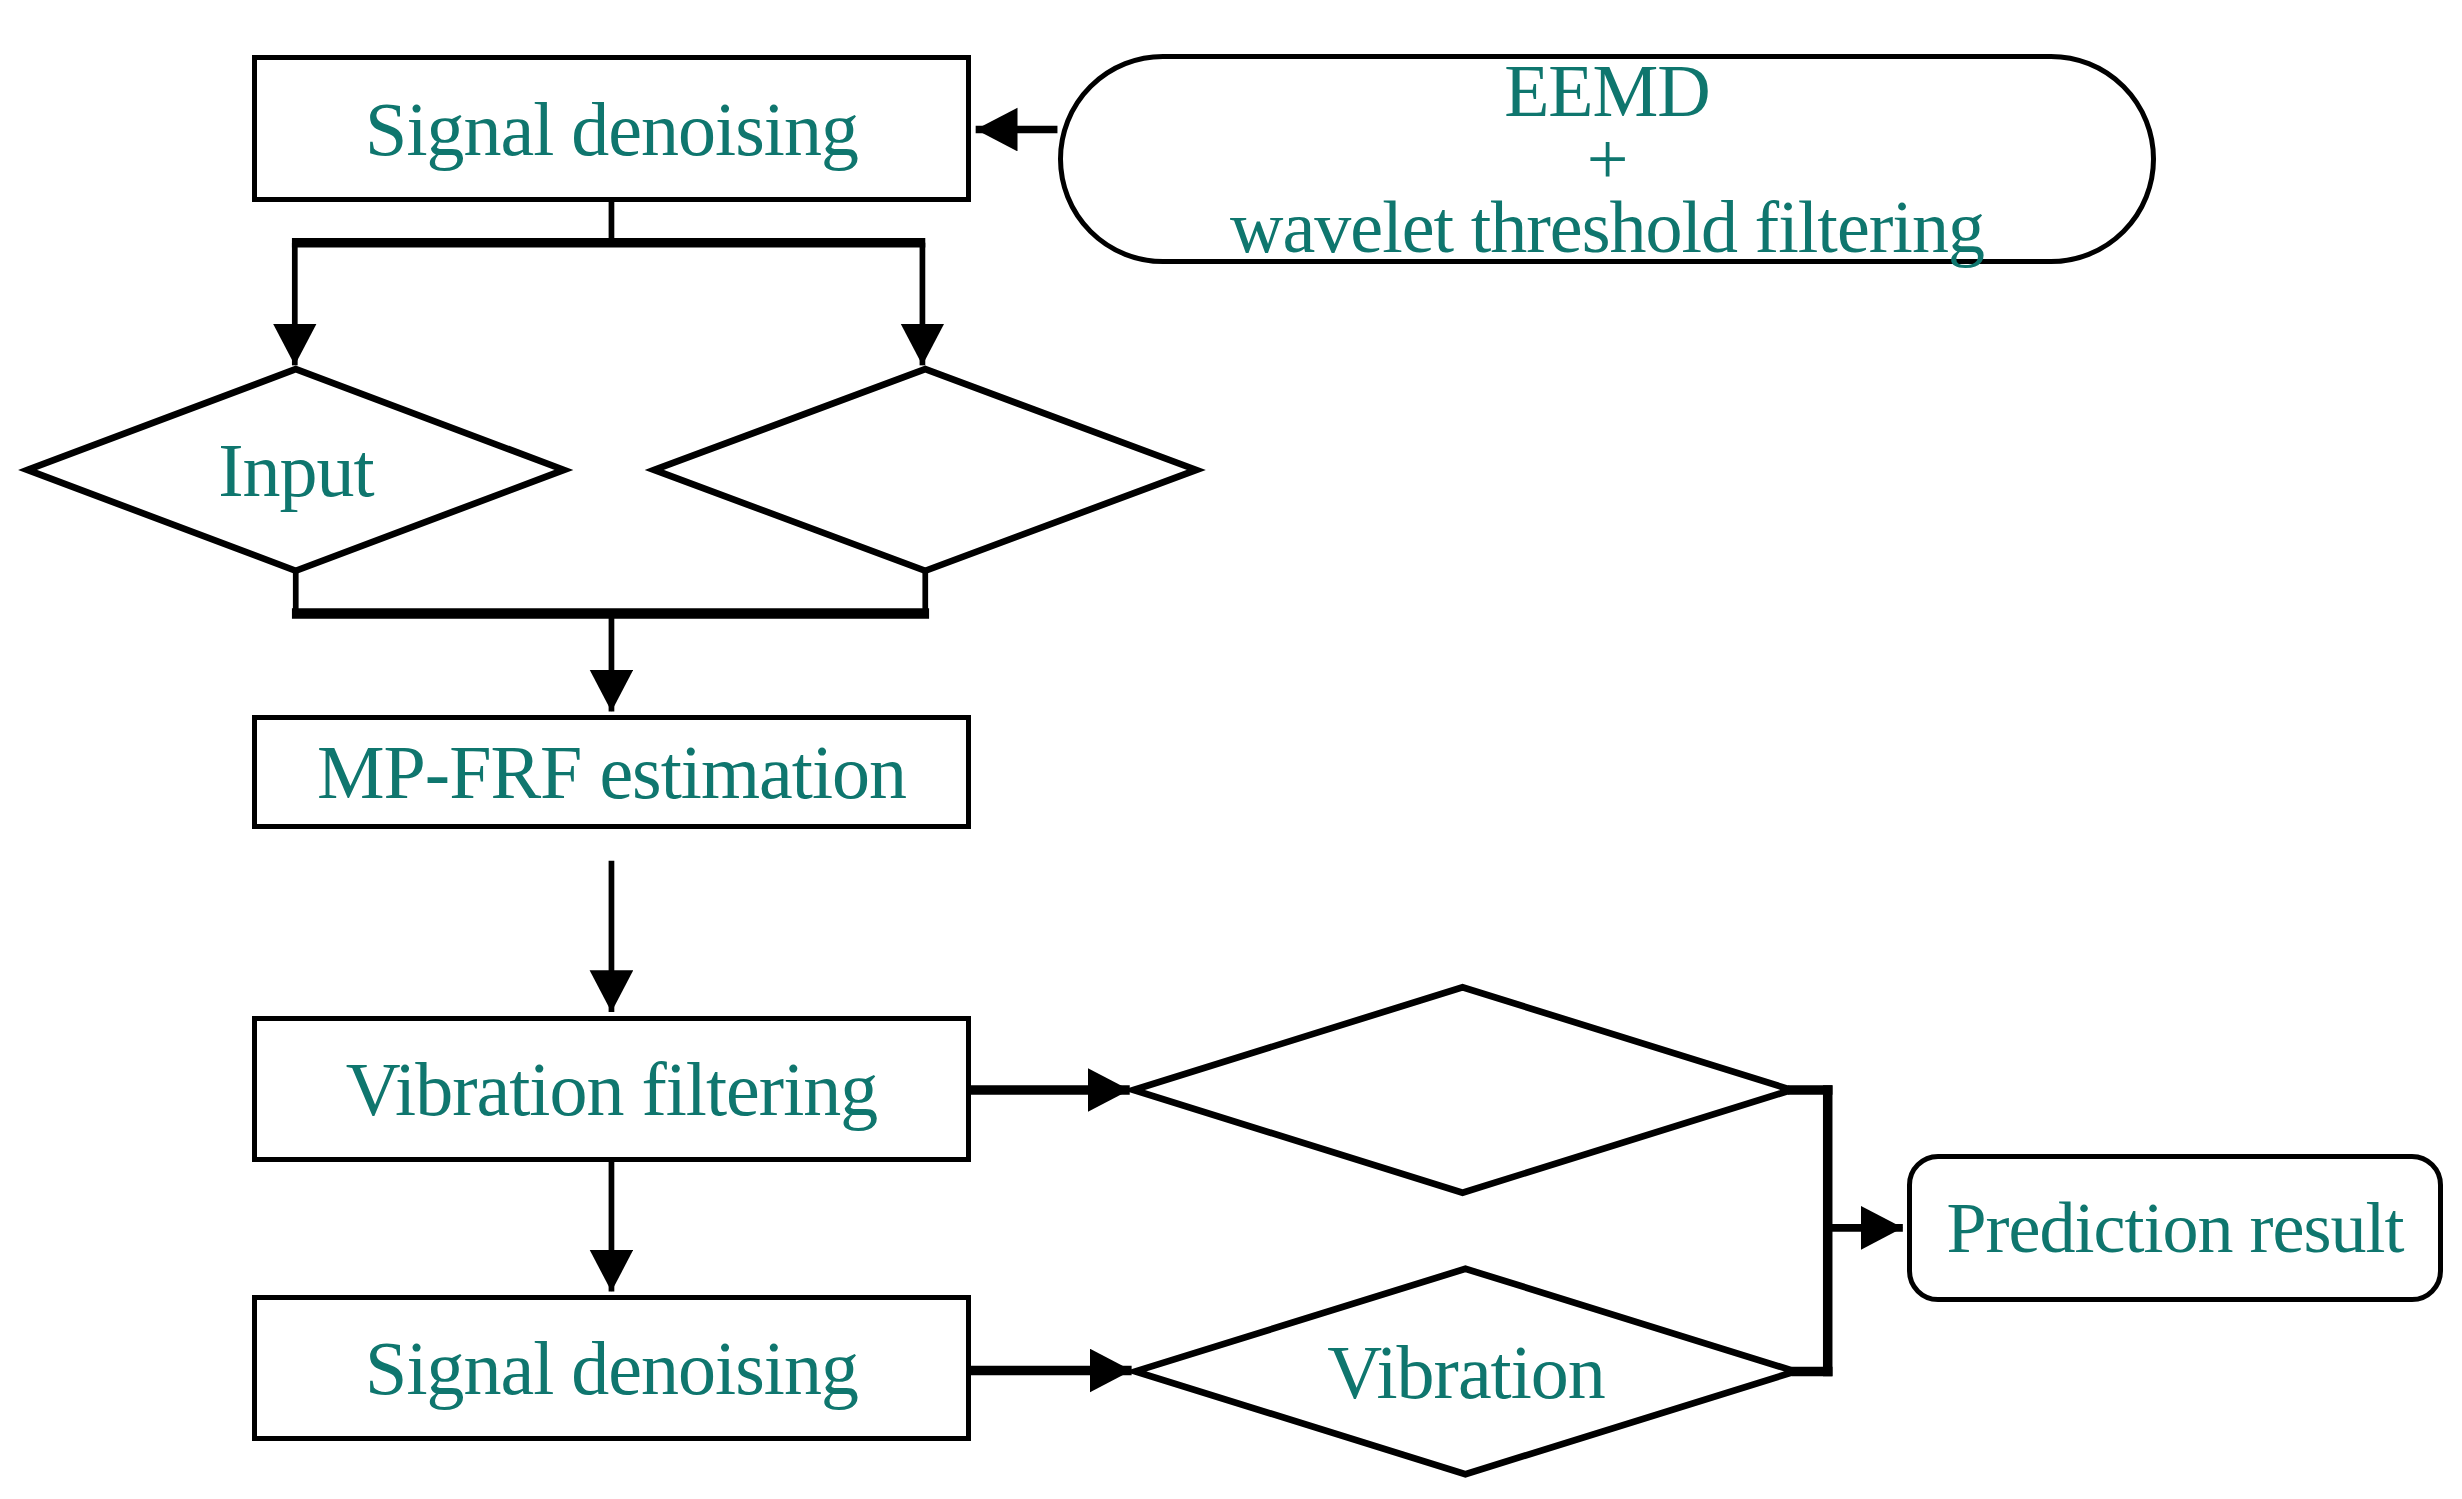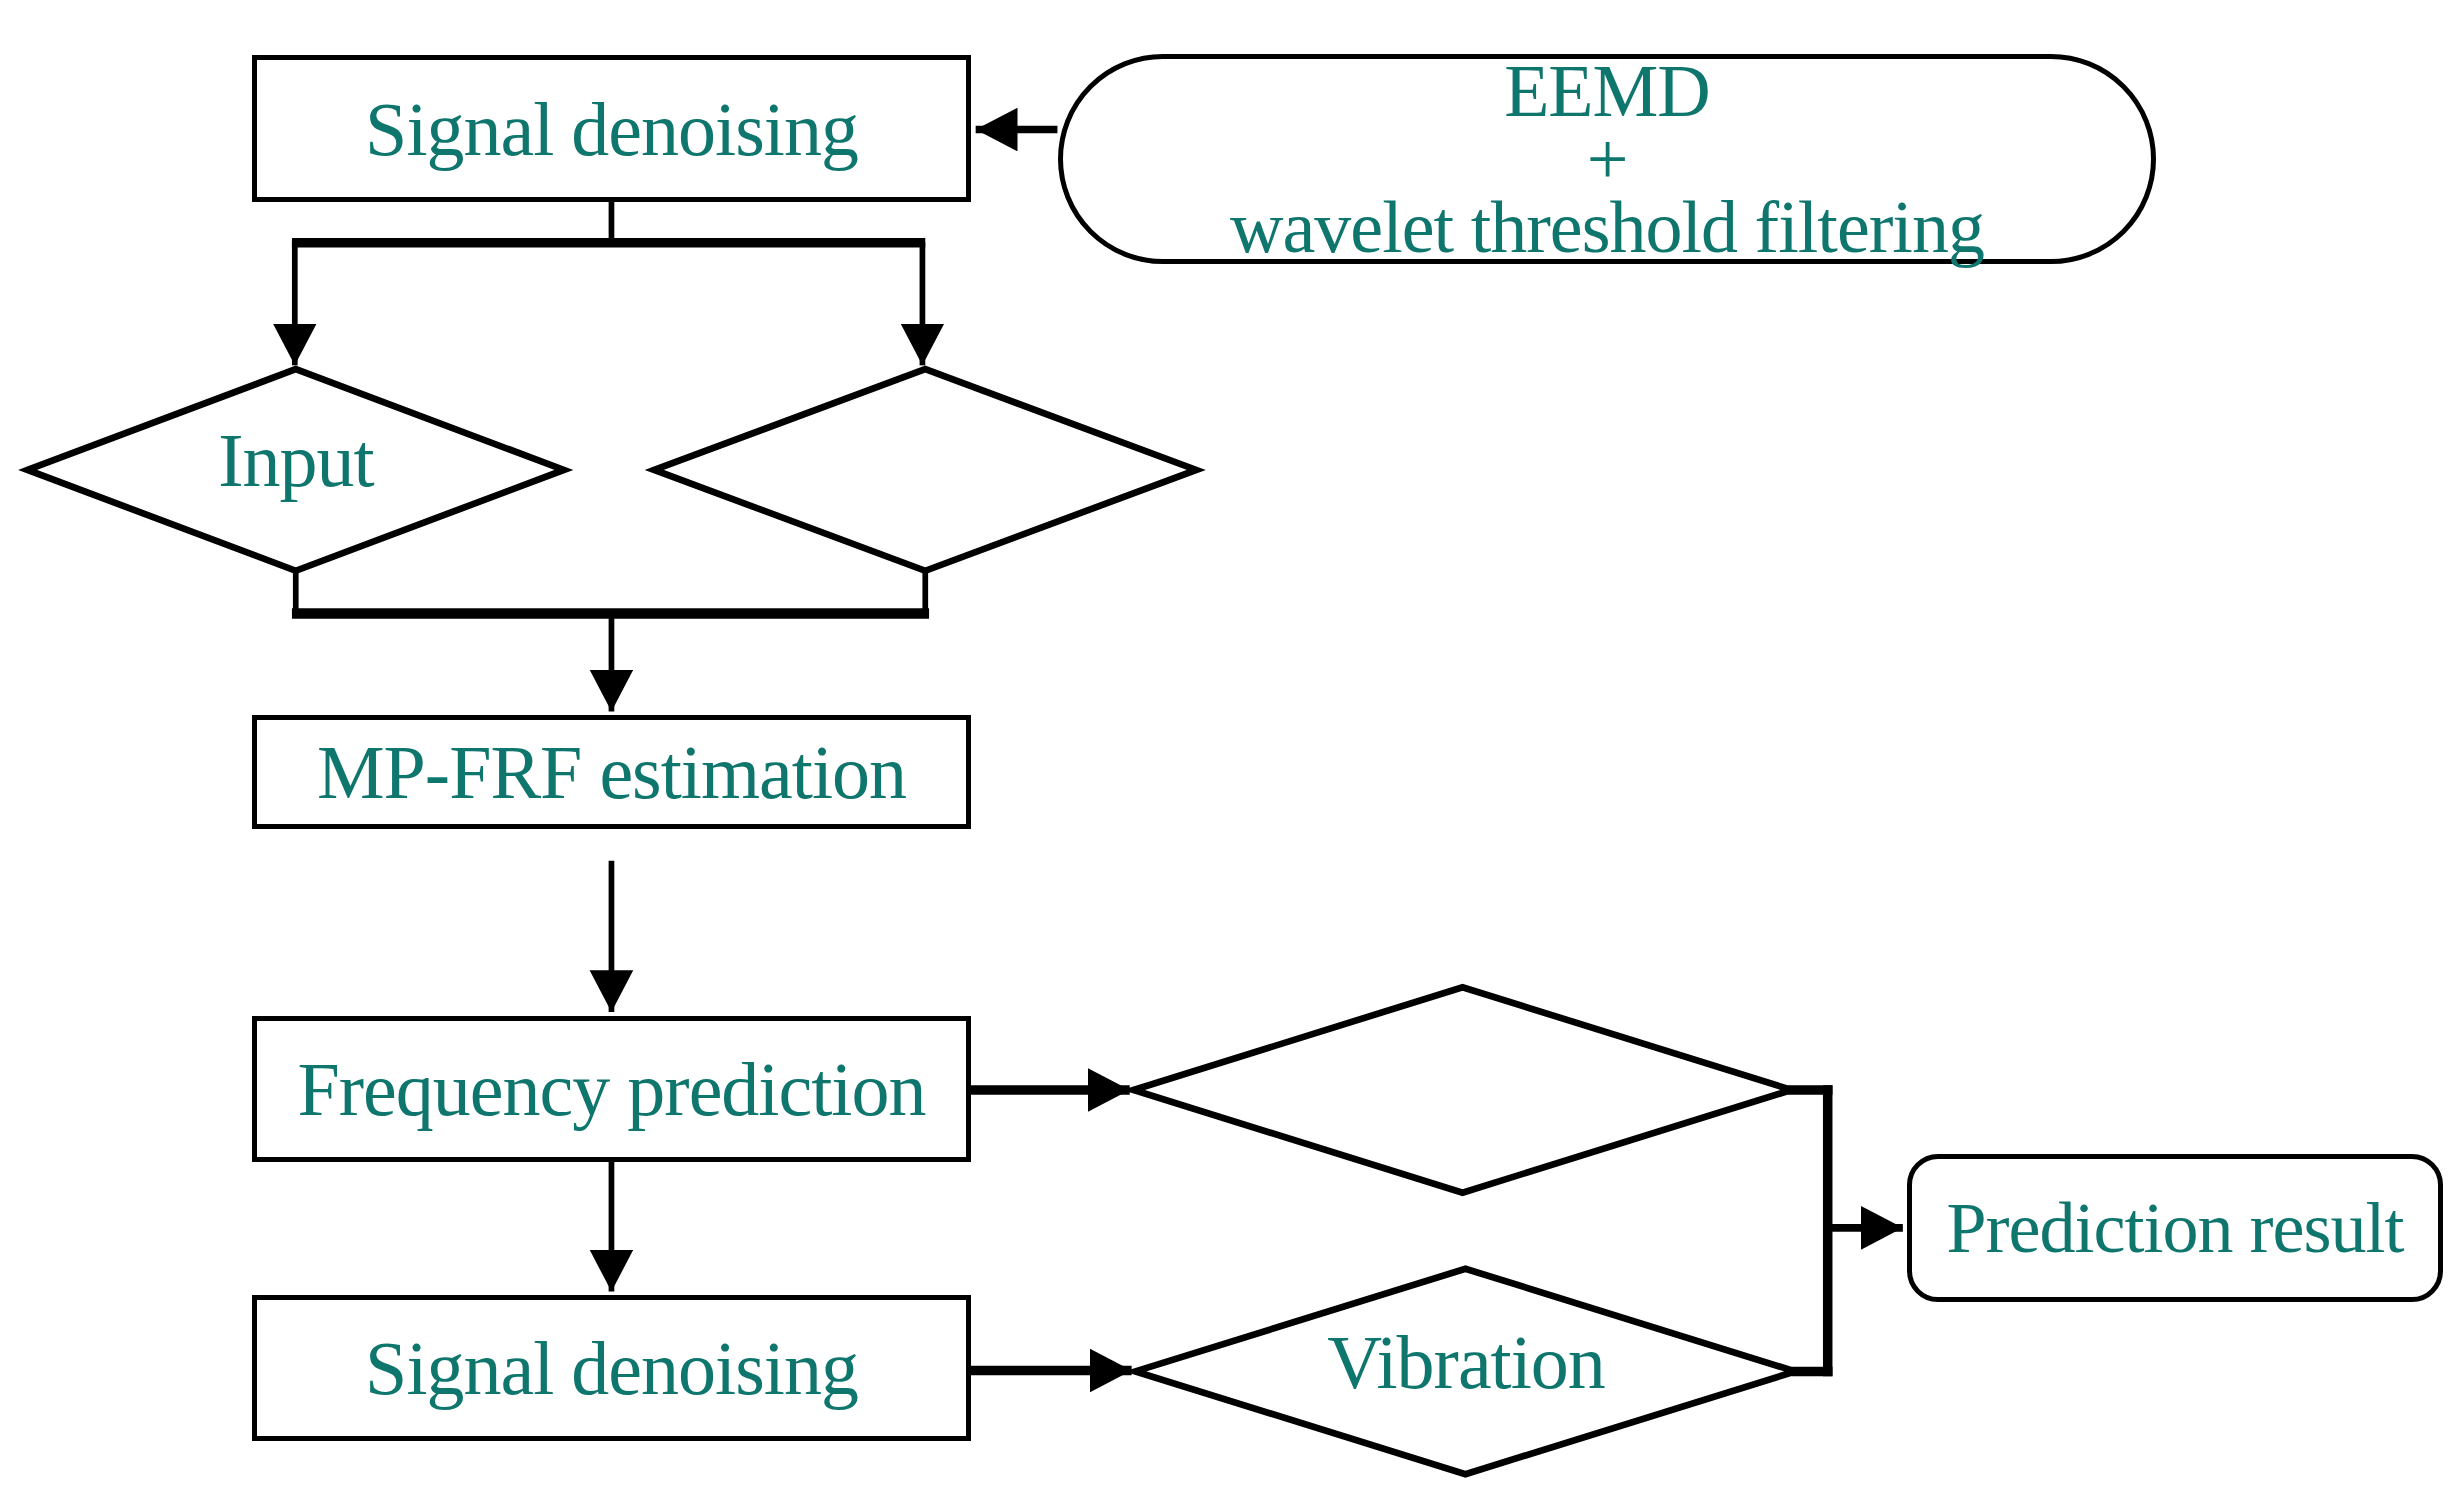--- a/index.html
+++ b/index.html
@@ -52,21 +52,21 @@
   .stadium .node-label {
     font-size: 74px;
     line-height: 68px;
   }
   .pred .node-label {
     font-size: 72px;
   }
   .diamond-label {
     position: absolute;
     display: flex;
-    align-items: flex-start;
+    align-items: center;
     justify-content: center;
     pointer-events: none;
     font-family: Liberation Serif, serif;
   }
 </style>
 </head>
 <body>
 
 <div class="canvas">
 
@@ -116,21 +116,21 @@
     <span class="node-label">EEMD</span>
     <span class="node-label">+</span>
     <span class="node-label">wavelet threshold filtering</span>
   </div>
 
   <div class="node-box" style="left:252px; top:715px; width:719px; height:114px;">
     <span class="node-label">MP-FRF estimation</span>
   </div>
 
   <div class="node-box" style="left:252px; top:1016px; width:719px; height:146px;">
-    <span class="node-label">Frequency prediction</span>
+    <span class="node-label">Vibration filtering</span>
   </div>
 
   <div class="node-box" style="left:252px; top:1295px; width:719px; height:146px;">
     <span class="node-label">Signal denoising</span>
   </div>
 
   <div class="node-box pred" style="left:1907px; top:1154px; width:536px; height:148px;border-radius:31px;">
     <span class="node-label">Prediction result</span>
   </div>
 

